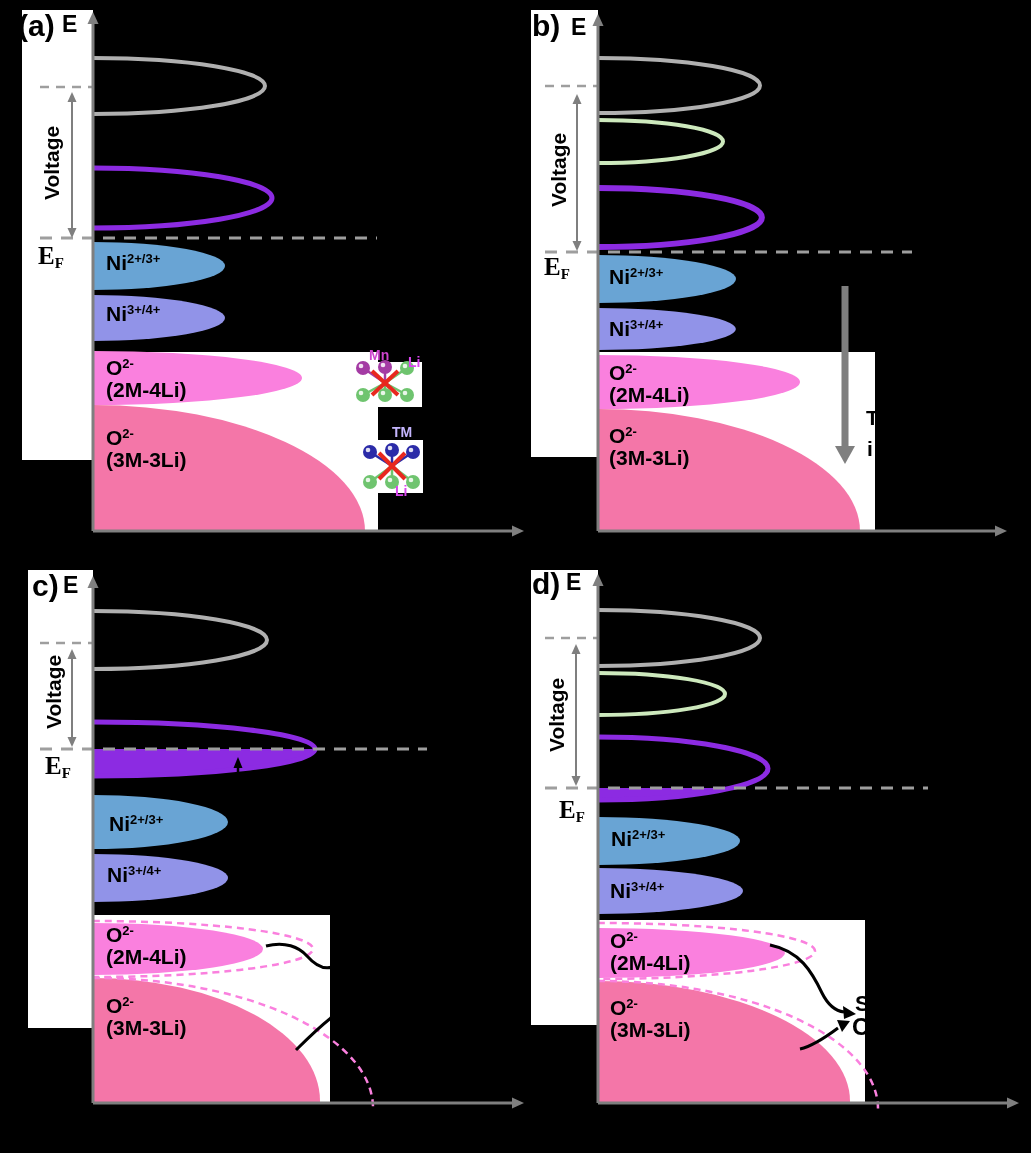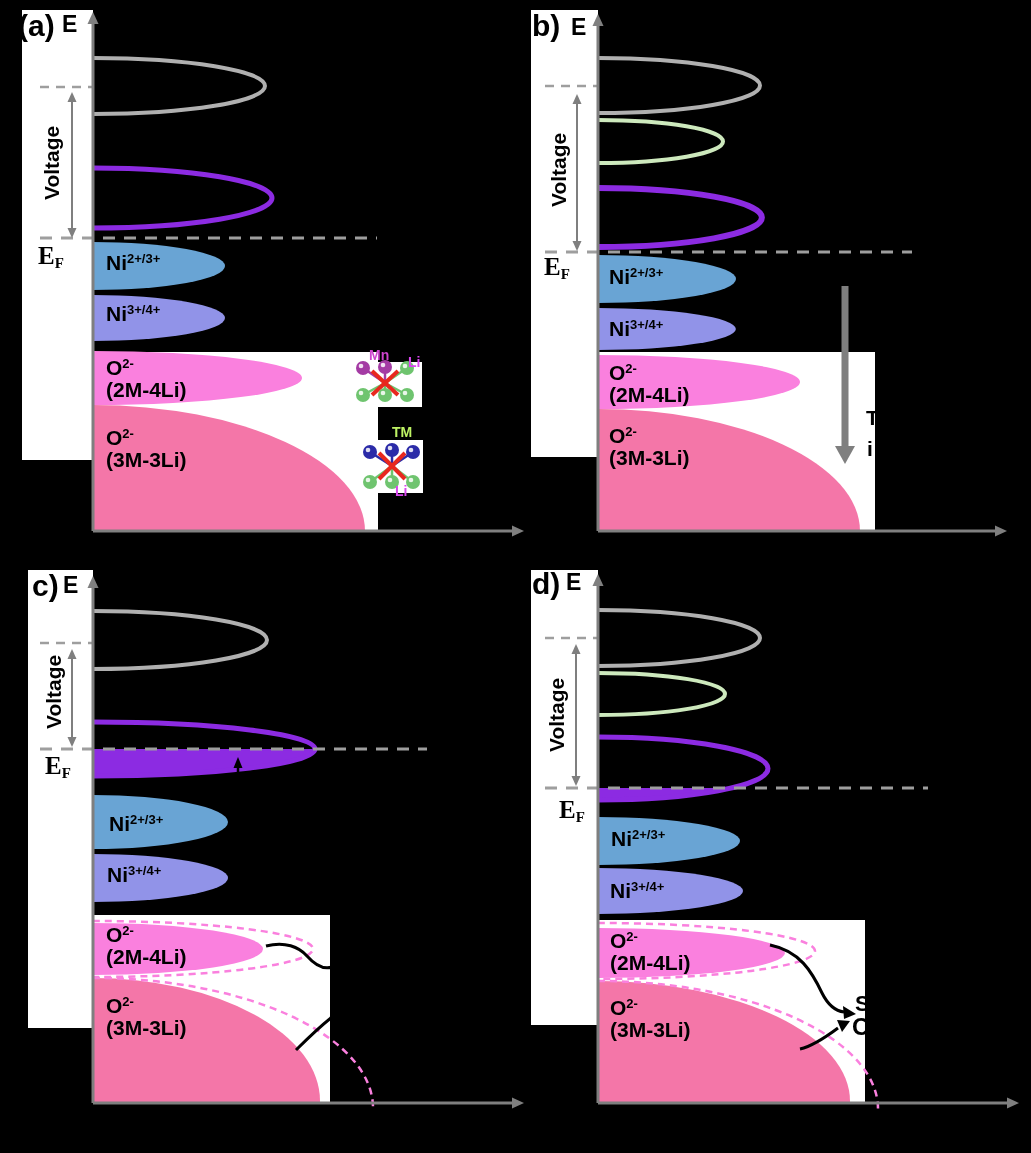--- a/index.html
+++ b/index.html
@@ -9,21 +9,21 @@
   .lbl{position:absolute;color:#000;font-weight:bold;white-space:nowrap;line-height:1.04;}
   .panel-lab{font-size:30px;}
   .e-lab{font-size:23px;}
   .ef{font-size:25px;font-family:Liberation Serif, serif;}
   .ef .sub{font-size:15px;vertical-align:-4px;}
   .band{font-size:21px;}
   .band .sup{font-size:13px;vertical-align:7px;}
   .volt{font-size:21px;width:140px;text-align:center;transform:rotate(-90deg);}
   .tiny{font-size:14px;}
   .mn-t{color:#cc44cc;}
-  .tm-t{color:#bef264;}
+  .tm-t{color:#c4b5fd;}
   .li-t{color:#d946ef;}
 </style>
 </head>
 <body>
 
 <div id="fig">
 
 <svg width="1031" height="1153" viewBox="0 0 1031 1153">
 
   <g>

